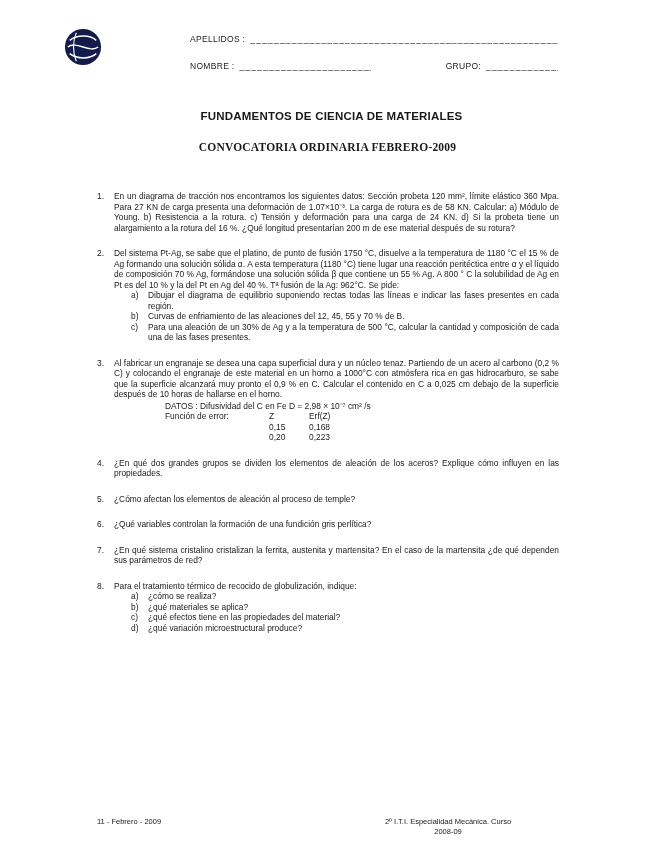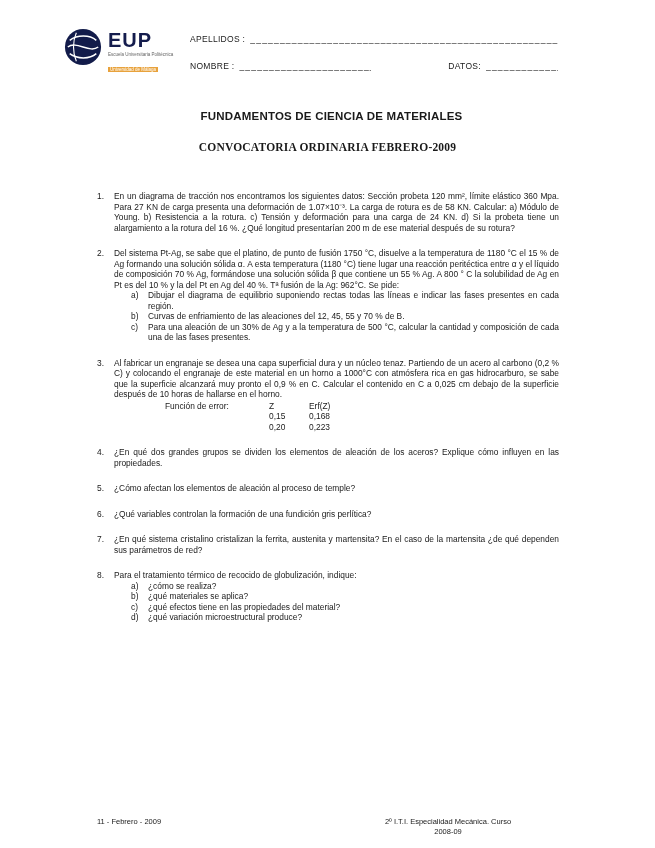--- a/index.html
+++ b/index.html
@@ -65,37 +65,32 @@
   <div class="logo-wrap">
     <span class="logo-circle">
       <svg width="38" height="38" viewBox="0 0 40 40">
         <circle cx="20" cy="20" r="19" fill="#121b4a"></circle>
         <path d="M6 13 C 14 7, 27 7, 34 13" stroke="#ffffff" fill="none" stroke-width="1.5"></path>
         <path d="M4 20 C 13 13, 27 27, 36 20" stroke="#ffffff" fill="none" stroke-width="1.5"></path>
         <path d="M6 27 C 14 33, 27 33, 34 27" stroke="#ffffff" fill="none" stroke-width="1.5"></path>
         <path d="M13 5 C 9 14, 9 26, 13 35" stroke="#ffffff" fill="none" stroke-width="1.2"></path>
       </svg>
     </span>
-    <span class="logo-textcol">
-      <div class="logo-acronym">EUP</div>
-      <div class="logo-sub1">Escuela Universitaria Politécnica</div>
-      <div class="logo-sub2">Universidad de Málaga</div>
-    </span>
   </div>
 
   <div class="form-area">
     <div class="form-row">
       <span class="form-label">APELLIDOS :</span>
       <span class="uline fill">______________________________________________________________________</span>
     </div>
     <div class="form-row">
       <span class="form-label">NOMBRE :</span>
       <span class="uline nombre">________________________________</span>
       <span class="form-spacer"></span>
-      <span class="form-label">DATOS:</span>
+      <span class="form-label">GRUPO:</span>
       <span class="uline grupo">________________</span>
     </div>
   </div>
 
   <div class="doc-title">FUNDAMENTOS DE CIENCIA DE MATERIALES</div>
   <div class="doc-subtitle">CONVOCATORIA ORDINARIA FEBRERO-2009</div>
 
   <div class="content">
 
     <div class="q">
@@ -122,20 +117,21 @@
           <p>Para una aleación de un 30% de Ag y a la temperatura de 500 °C, calcular la cantidad y composición de cada una de las fases presentes.</p>
         </div>
       </div>
     </div>
 
     <div class="q">
       <span class="qnum">3.</span>
       <div class="qbody">
         <p>Al fabricar un engranaje se desea una capa superficial dura y un núcleo tenaz. Partiendo de un acero al carbono (0,2 % C) y colocando el engranaje de este material en un horno a 1000°C con atmósfera rica en gas hidrocarburo, se sabe que la superficie alcanzará muy pronto el 0,9 % en C. Calcular el contenido en C a 0,025 cm debajo de la superficie después de 10 horas de hallarse en el horno.</p>
         <div class="datos">
+          <p>DATOS : Difusividad del C en Fe D = 2,98 × 10⁻⁷ cm² /s</p>
           <div class="erf-row">
             <span class="erf-label">Función de error:</span>
             <span class="erf-c1">Z</span>
             <span class="erf-c2">Erf(Z)</span>
           </div>
           <div class="erf-row">
             <span class="erf-label"></span>
             <span class="erf-c1">0,15</span>
             <span class="erf-c2">0,168</span>
           </div>

